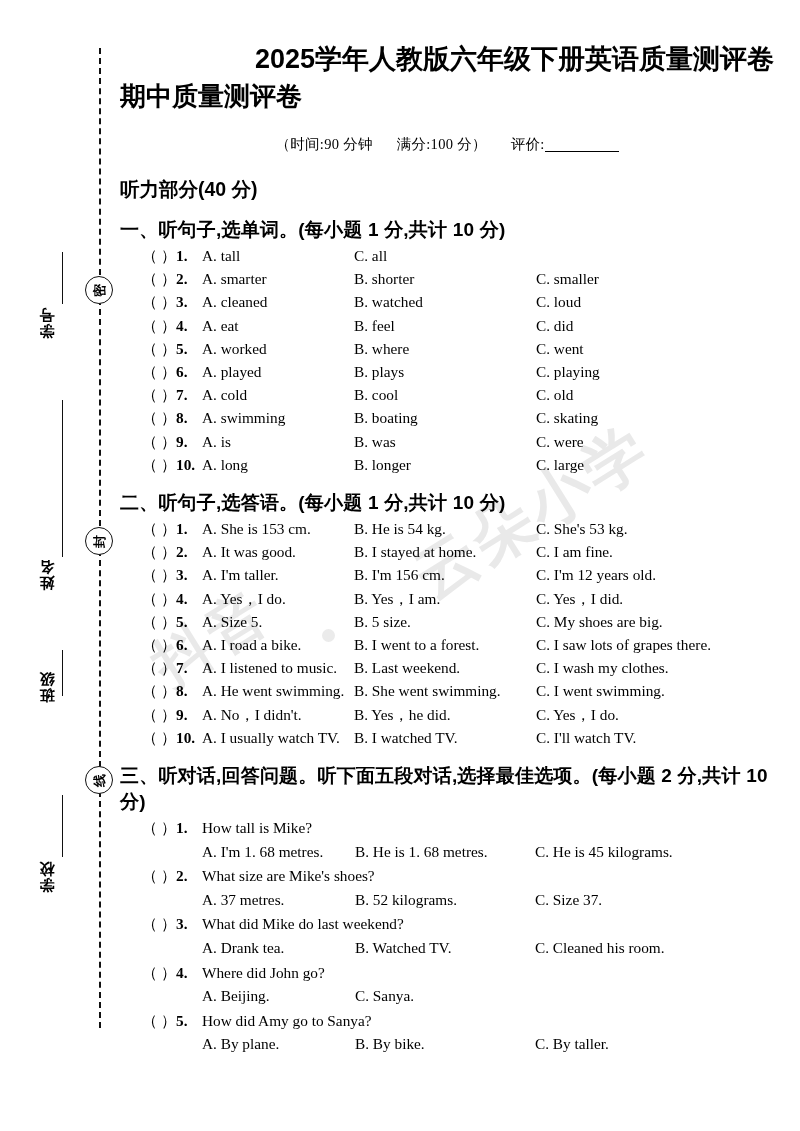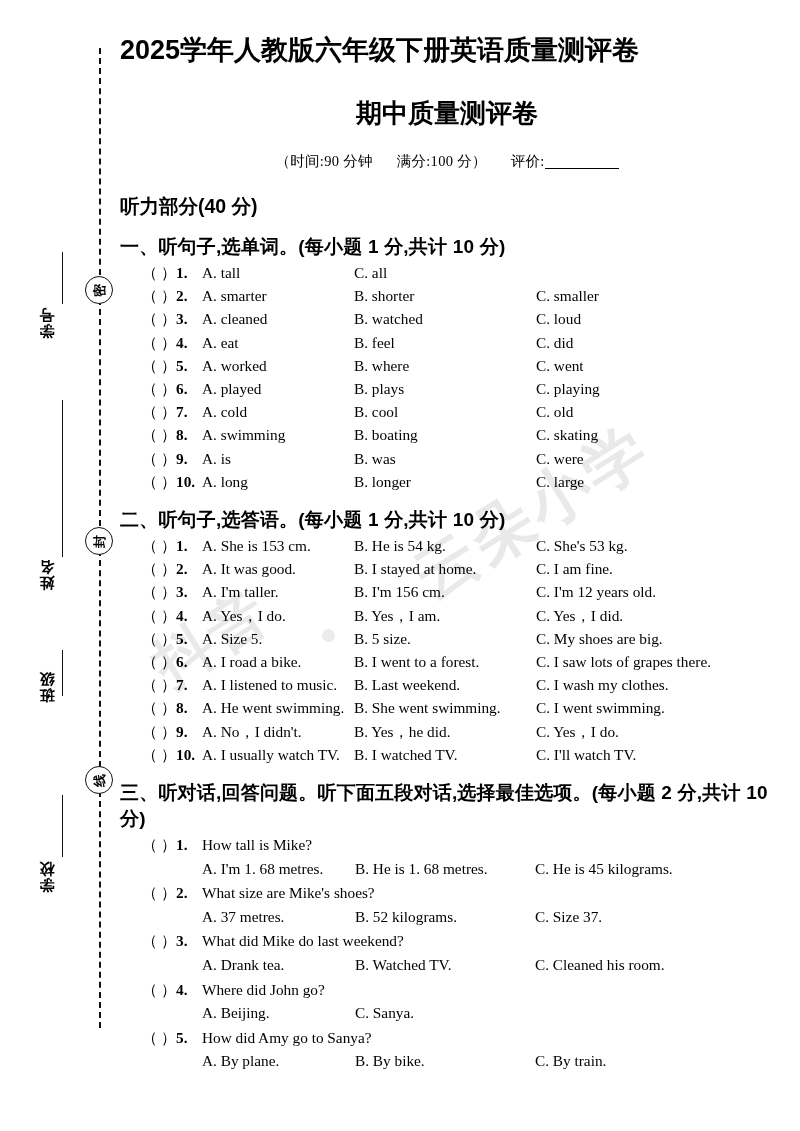--- a/index.html
+++ b/index.html
@@ -115,33 +115,32 @@
     position: absolute;
     left: 120px;
     top: 0;
     width: 672px;
     z-index: 1;
   }
 
   .doc-title {
     font-family: "Liberation Sans", sans-serif;
     font-weight: 700;
-    text-align: left;
+    text-align: right;
     font-size: 27px;
     letter-spacing: 0px;
-    margin-top: 32px;
+    margin-top: 41px;
     white-space: nowrap;
     padding-right: 18px;
   }
   .doc-subtitle {
     font-family: Liberation Serif, serif;
     font-weight: 700;
-    text-align: center;
     font-size: 26px;
-    margin-top: 28px;
+    margin-top: 2px;
     padding-right: 18px;
   }
 
   .exam-meta {
     text-align: center;
     font-size: 14.5px;
     margin-top: 21px;
     padding-right: 18px;
     font-family: "Liberation Serif", serif;
     letter-spacing: 0.3px;
@@ -473,19 +472,19 @@
         </div>
         <div class="sec3-block">
           <div class="q-stem-row">
             <span class="q-bracket">（    ）</span>
             <span class="q-num">5.</span>
             <span class="q-stem-text">How did Amy go to Sanya?</span>
           </div>
           <div class="q-opts-row">
             <span class="s3-a">A. By plane.</span>
             <span class="s3-b">B. By bike.</span>
-            <span class="s3-c">C. By train.</span>
+            <span class="s3-c">C. By taller.</span>
           </div>
         </div>
       </div>
     </div>
 
 </div>
 
 </body></html>

